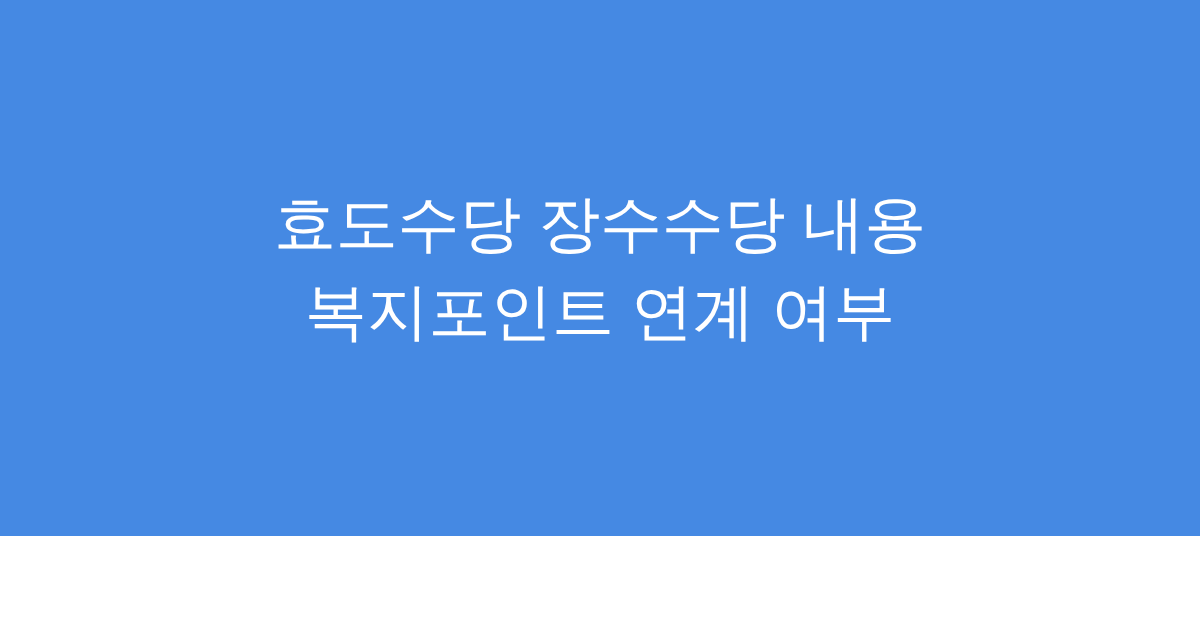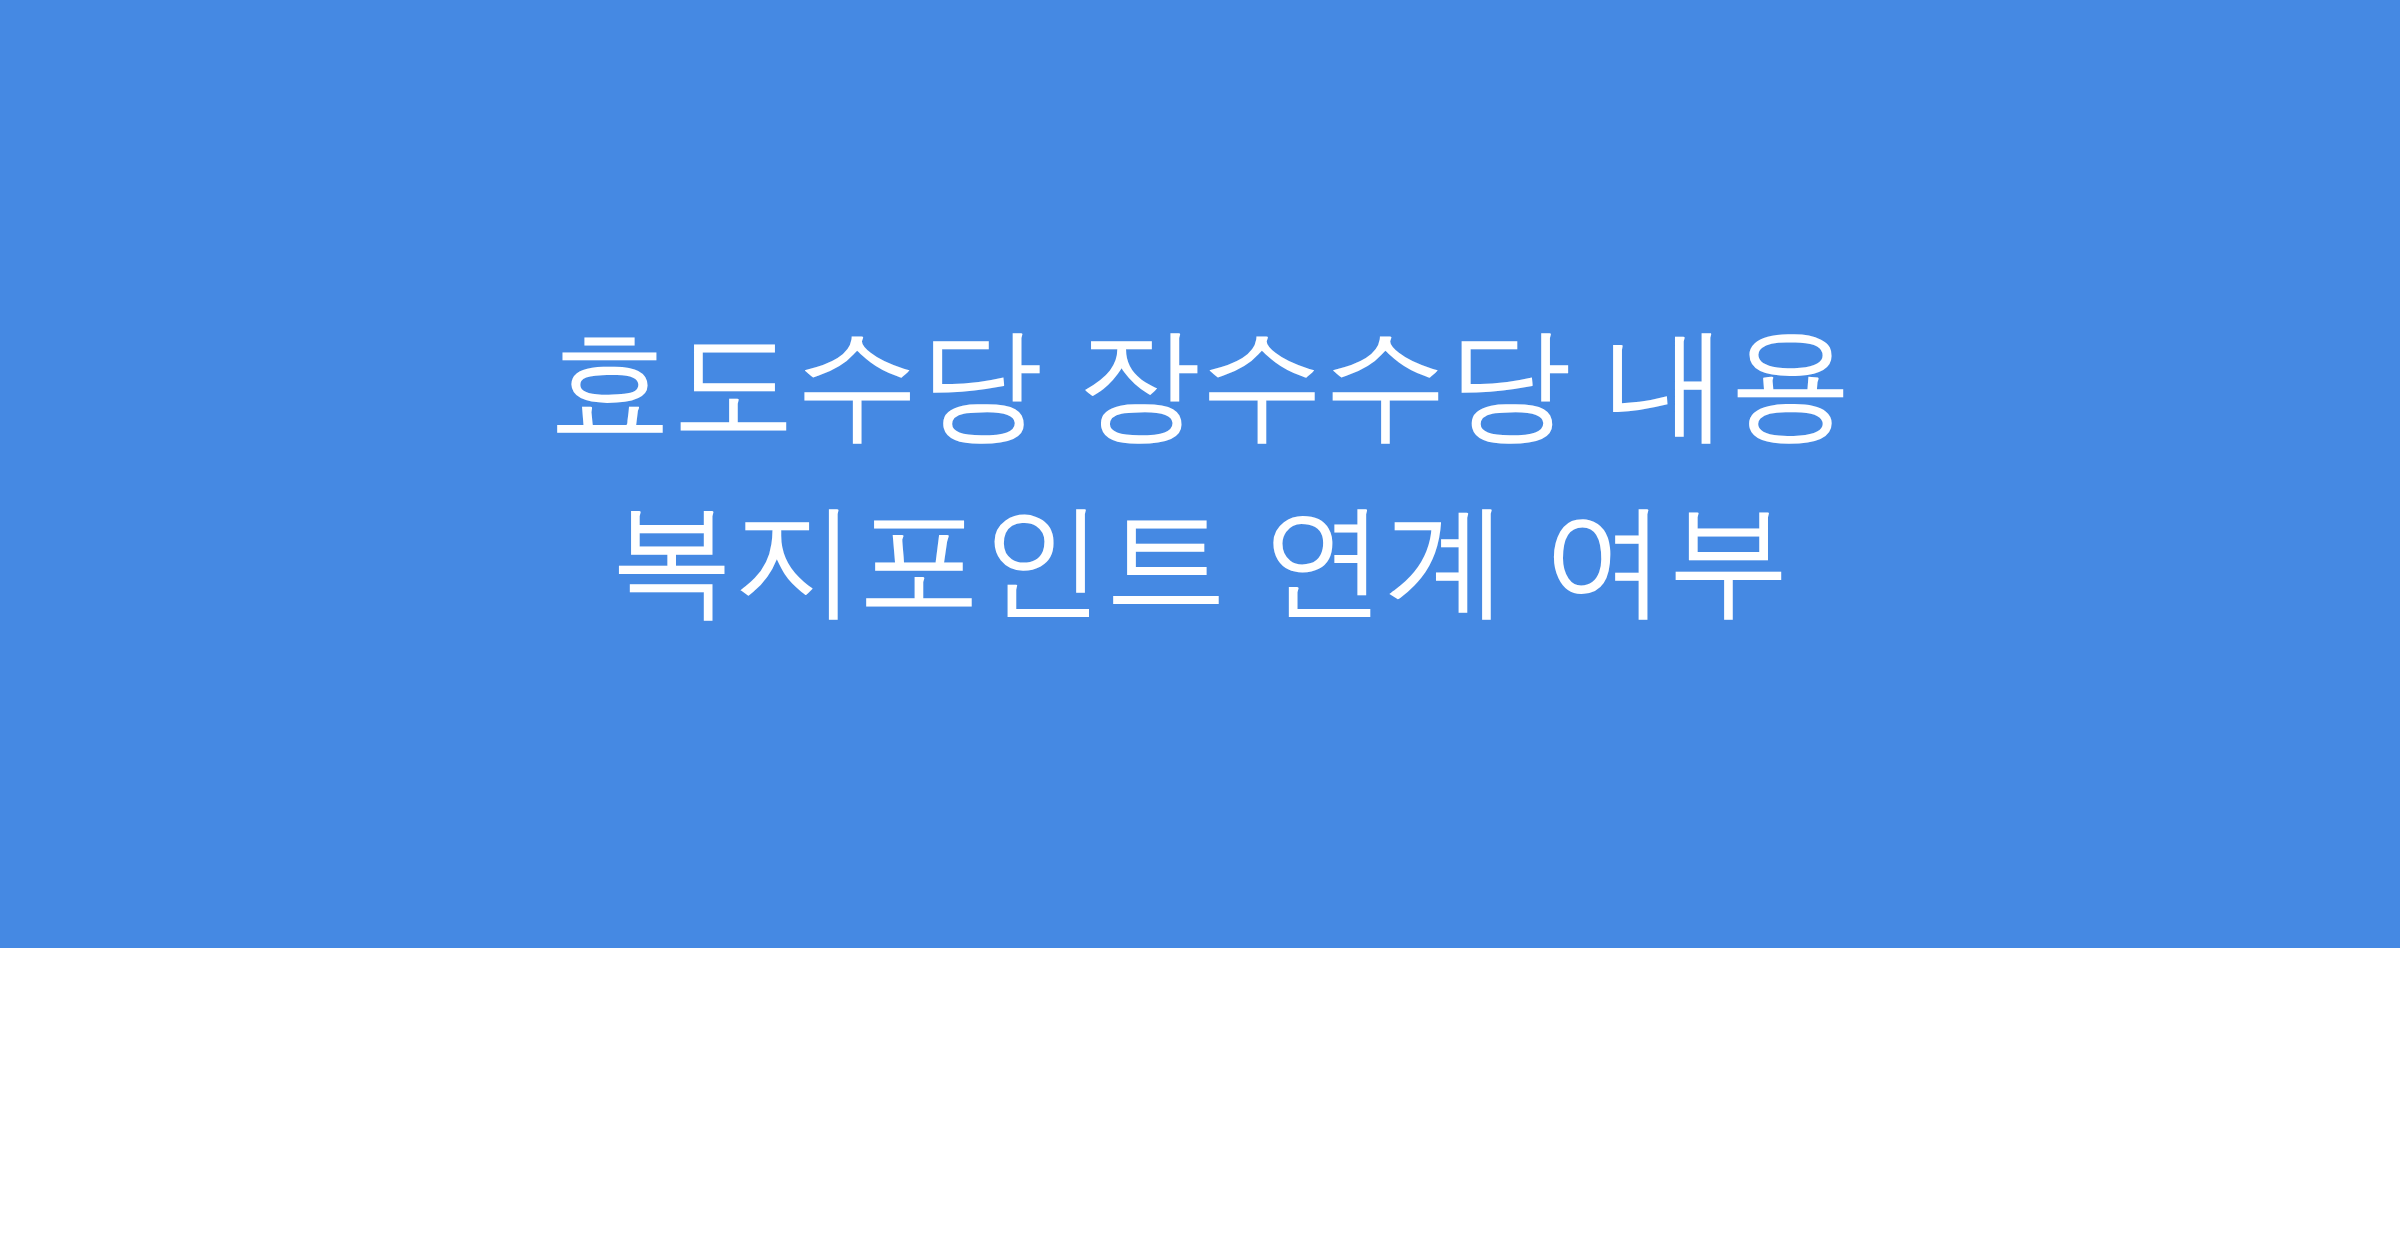--- a/index.html
+++ b/index.html
@@ -12,21 +12,21 @@
     width: 1200px;
     height: 630px;
     overflow: hidden;
     font-family: "Liberation Sans", "DejaVu Sans", sans-serif;
   }
 
   .og-card {
     position: relative;
     box-sizing: border-box;
     width: 1200px;
-    height: 474px;
+    height: 536px;
     display: flex;
     align-items: center;
     justify-content: center;
     background-color: #4589e3;
   }
 
   .og-card__inner {
     width: 1010px;
     display: flex;
     align-items: center;

